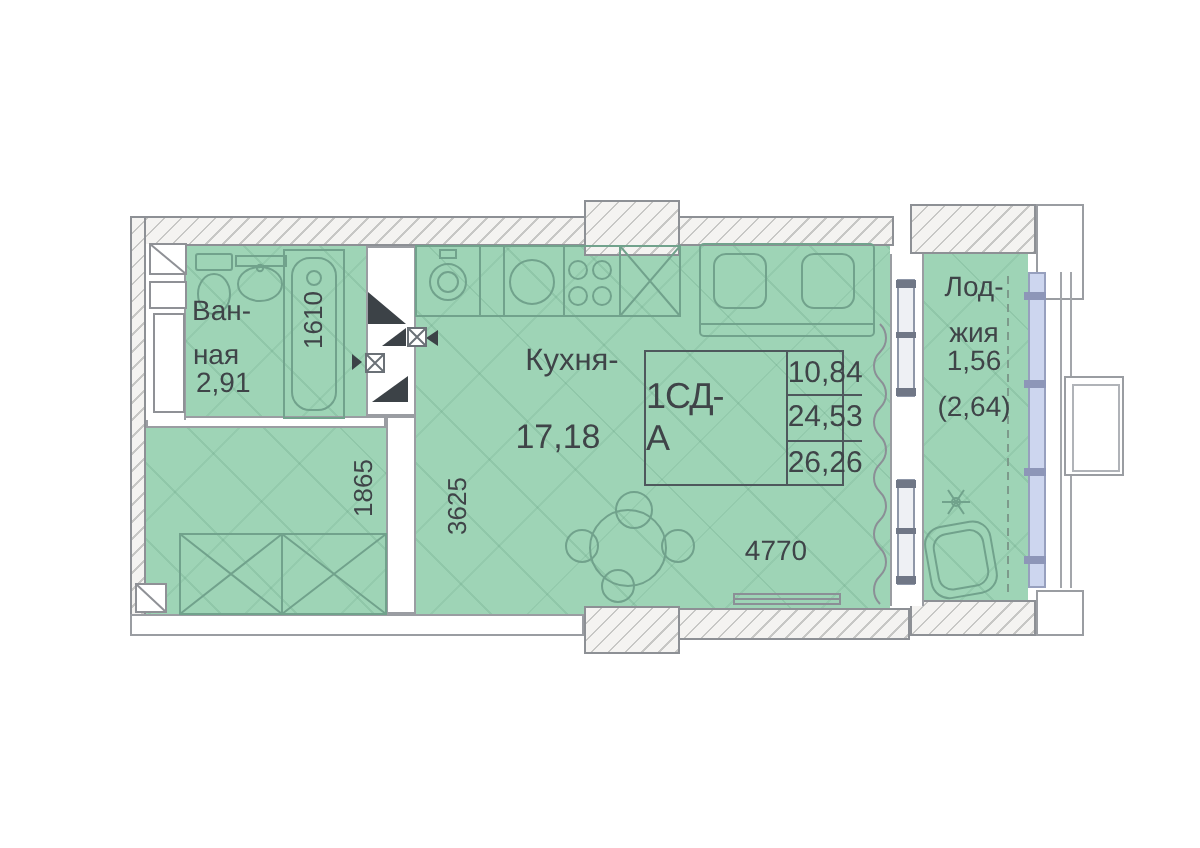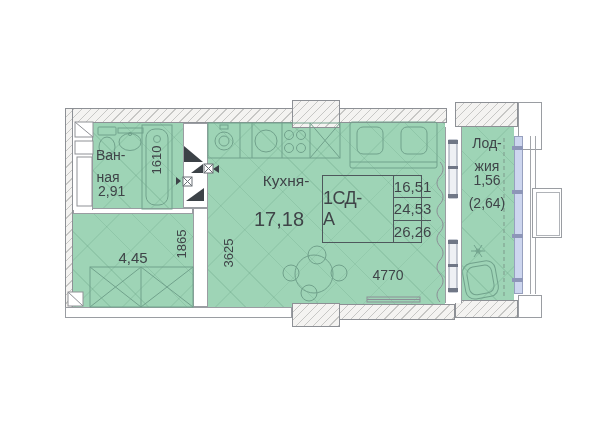--- a/index.html
+++ b/index.html
@@ -199,34 +199,33 @@
     </g>
     <g transform="rotate(-10 480 280)">
       <rect x="464" y="262" width="33" height="36" rx="9"></rect>
       <rect x="468" y="266" width="25" height="28" rx="7"></rect>
     </g>
   </svg>
 
   <div class="unit-table">
     <div class="ut-left">1СД-А</div>
     <div class="ut-right">
-      <div class="ut-cell">16,51</div>
+      <div class="ut-cell">10,84</div>
       <div class="ut-cell">24,53</div>
       <div class="ut-cell">26,26</div>
     </div>
   </div>
 
   <div class="lbl" style="left:96px;top:148px;width:48px;">Ван-</div>
   <div class="lbl" style="left:84px;top:170px;width:48px;text-align:center;">ная</div>
   <div class="lbl" style="left:98px;top:184px;width:48px;">2,91</div>
 
-  <div class="lbl center" style="left:88px;top:251px;width:90px;font-size:15px;">4,45</div>
 
   <div class="lbl center" style="left:246px;top:174px;width:80px;font-size:15.5px;">Кухня-</div>
-  <div class="lbl center" style="left:239px;top:212px;width:80px;font-size:20px;">17,18</div>
+  <div class="lbl center" style="left:239px;top:212px;width:80px;font-size:17px;">17,18</div>
 
   <div class="lbl center" style="left:460px;top:136px;width:54px;z-index:41;">Лод-</div>
   <div class="lbl center" style="left:460px;top:159px;width:54px;z-index:41;">жия</div>
   <div class="lbl center" style="left:460px;top:173px;width:54px;z-index:41;">1,56</div>
   <div class="lbl center" style="left:460px;top:196px;width:54px;z-index:41;">(2,64)</div>
 
   <div class="vdim" style="left:127px;top:153px;">1610</div>
   <div class="vdim" style="left:152px;top:237px;">1865</div>
   <div class="vdim" style="left:199px;top:246px;">3625</div>
   <div class="lbl center" style="left:358px;top:268px;width:60px;">4770</div>

